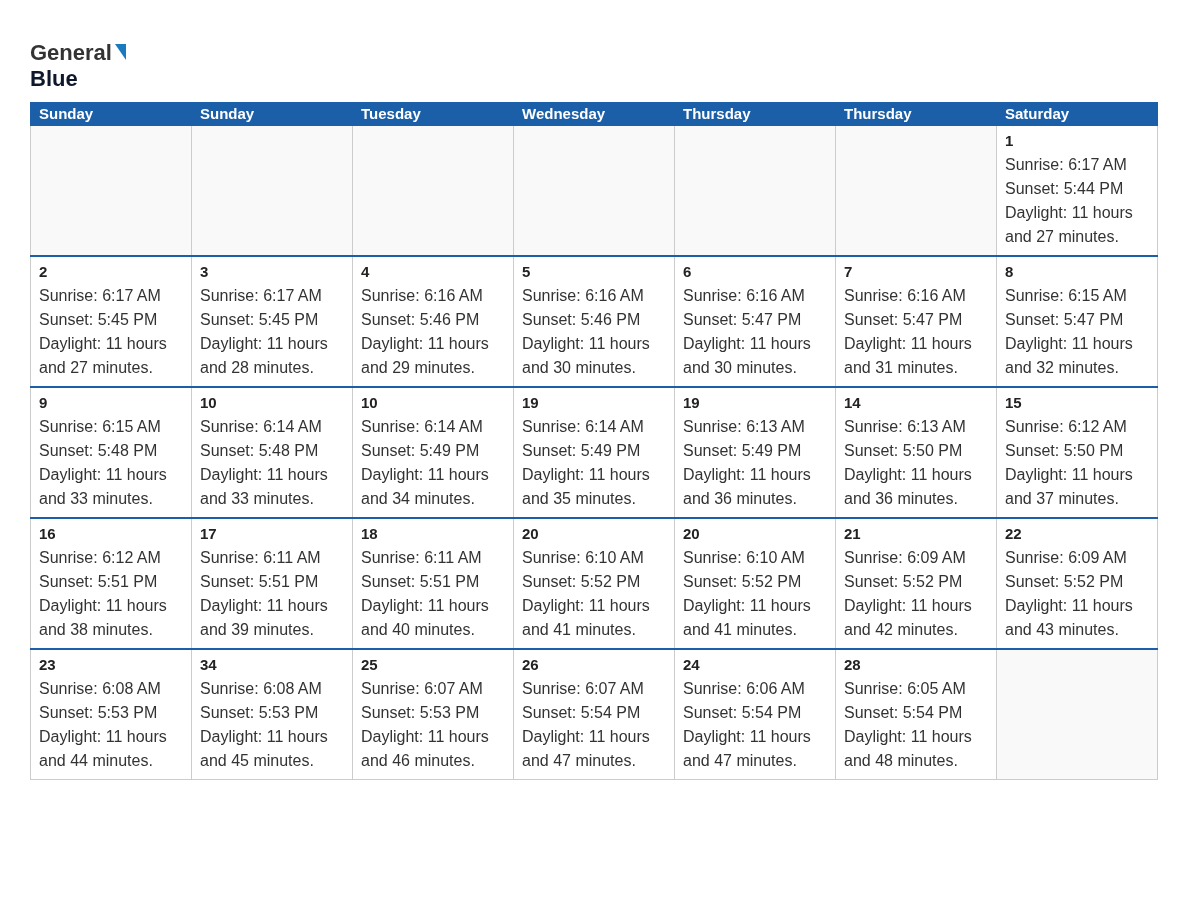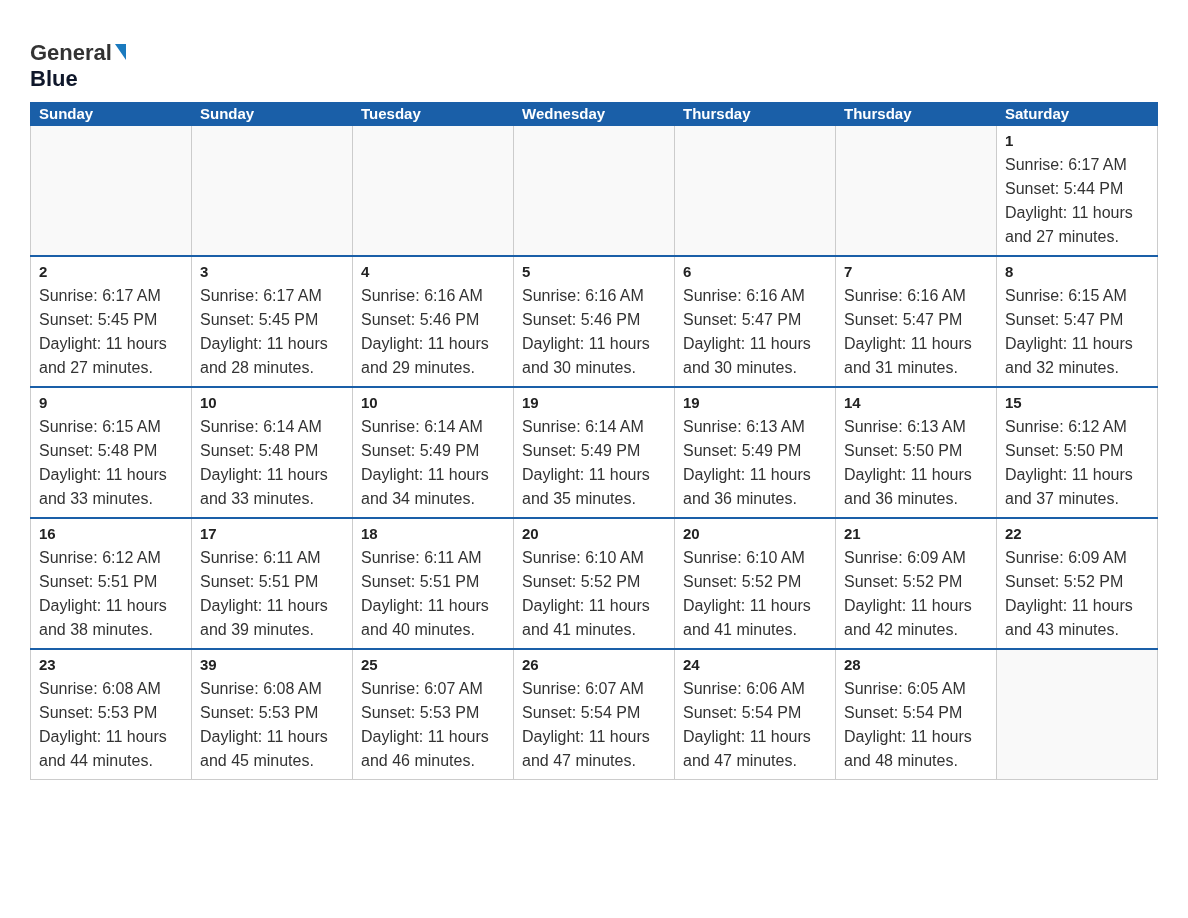--- a/index.html
+++ b/index.html
@@ -213,21 +213,21 @@
           <span class="day-num">22</span>
           <div class="day-info">Sunrise: 6:09 AM<br>Sunset: 5:52 PM<br>Daylight: 11 hours and 43 minutes.</div>
         </td>
       </tr>
       <tr class="week-row">
         <td>
           <span class="day-num">23</span>
           <div class="day-info">Sunrise: 6:08 AM<br>Sunset: 5:53 PM<br>Daylight: 11 hours and 44 minutes.</div>
         </td>
         <td>
-          <span class="day-num">39</span>
+          <span class="day-num">34</span>
           <div class="day-info">Sunrise: 6:08 AM<br>Sunset: 5:53 PM<br>Daylight: 11 hours and 45 minutes.</div>
         </td>
         <td>
           <span class="day-num">25</span>
           <div class="day-info">Sunrise: 6:07 AM<br>Sunset: 5:53 PM<br>Daylight: 11 hours and 46 minutes.</div>
         </td>
         <td>
           <span class="day-num">26</span>
           <div class="day-info">Sunrise: 6:07 AM<br>Sunset: 5:54 PM<br>Daylight: 11 hours and 47 minutes.</div>
         </td>

